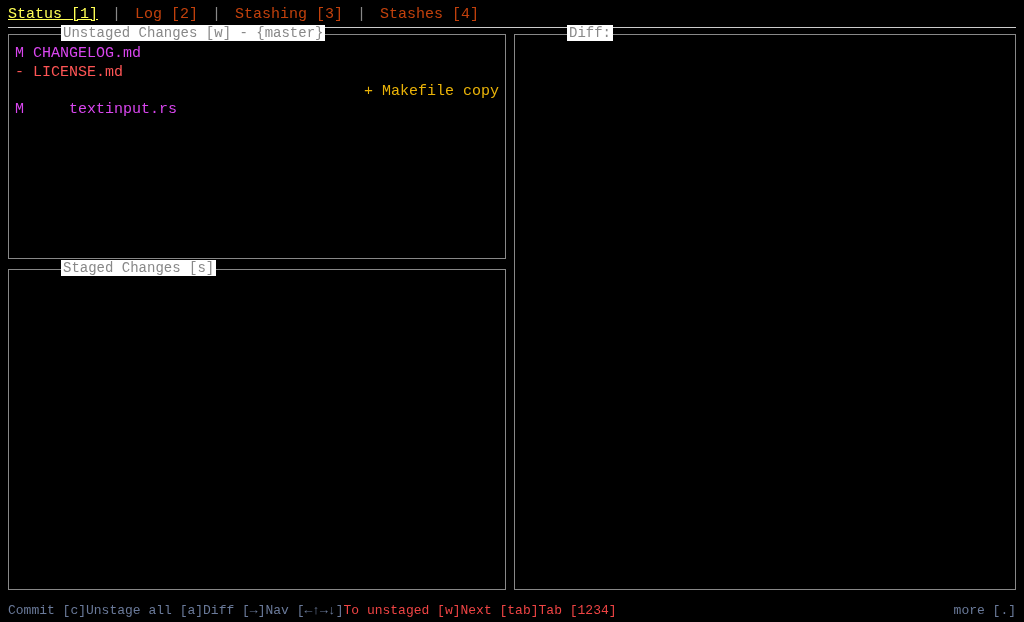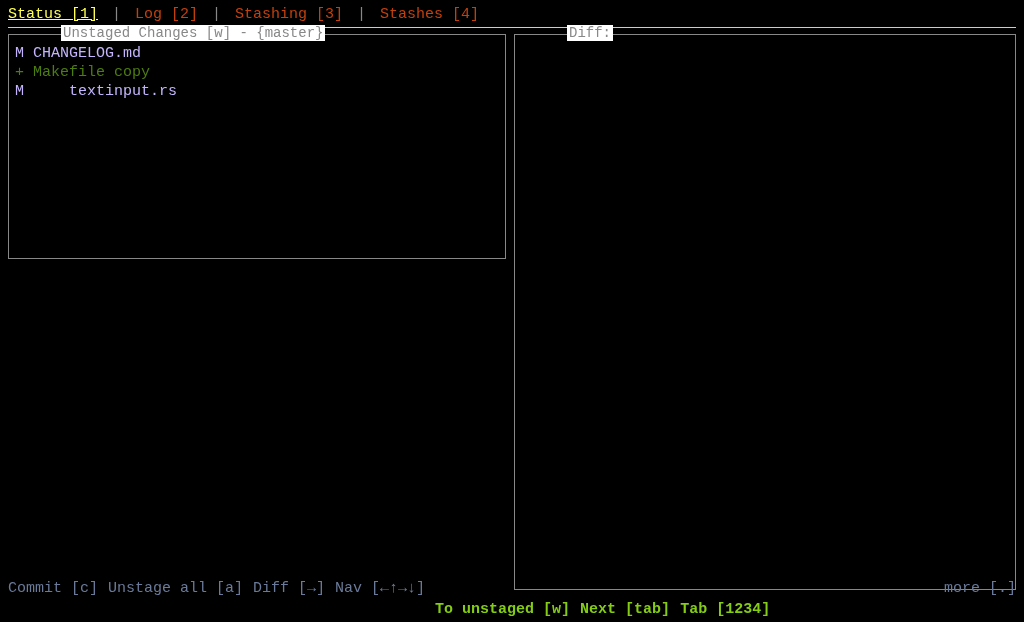--- a/index.html
+++ b/index.html
@@ -78,36 +78,36 @@
   .diff-panel {
     height: 100%;
   }
   .file-list {
     padding-top: 6px;
   }
   .file-row {
     white-space: pre;
     line-height: 1.25;
   }
-  .modified { color: #c4b5fd; }
+  .modified { color: #d946ef; }
   .deleted { color: #ff5555; }
-  .added { color: #4d7c0f; }
+  .added { color: #eab308; text-align: right; }
   .tree { color: #ccc; }
   .footer {
     position: absolute;
     bottom: 4px;
     left: 8px;
     right: 8px;
     display: flex;
-    gap: 10px;
+    gap: 0;
     white-space: nowrap;
-    font-size: 15px;
+    font-size: 13px;
   }
   .cmd-dim { color: #6a7a9a; }
-  .cmd-bright { color: #84cc16; font-weight: bold; margin-top: 21px; }
+  .cmd-bright { color: #ef4444; font-weight: normal; }
 </style>
 </head>
 <body>
 
 <div class="tabs">
   <span class="tab active">Status [1]</span>
   <span class="tab-sep">|</span>
   <span class="tab">Log [2]</span>
   <span class="tab-sep">|</span>
   <span class="tab">Stashing [3]</span>
@@ -117,25 +117,29 @@
 
 <div class="hr"></div>
 
 <div class="main">
   <div class="left-col">
 
     <div class="panel unstaged-panel">
       <div class="panel-title">Unstaged Changes [w] - {master}</div>
       <div class="file-list">
         <div class="file-row modified"><span>M</span> <span>CHANGELOG.md</span></div>
+        <div class="file-row deleted"><span>-</span> <span>LICENSE.md</span></div>
         <div class="file-row added"><span>+</span> <span>Makefile copy</span></div>
         <div class="file-row modified"><span>M</span><span>     </span><span>textinput.rs</span></div>
       </div>
     </div>
 
+    <div class="panel staged-panel">
+      <div class="panel-title">Staged Changes [s]</div>
+    </div>
 
   </div>
 
   <div class="right-col">
     <div class="panel diff-panel">
       <div class="panel-title">Diff:</div>
     </div>
   </div>
 </div>
 

